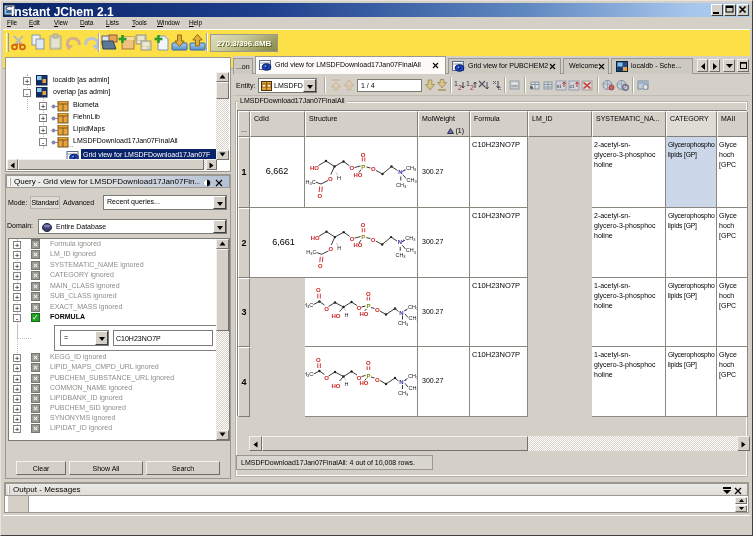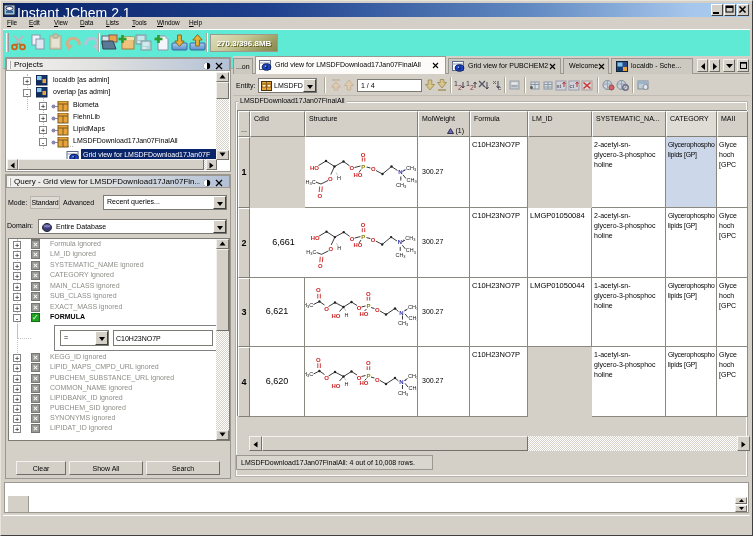--- a/index.html
+++ b/index.html
@@ -4,30 +4,30 @@
 <style>
 html,body{margin:0;padding:0;}
 body{width:753px;height:536px;position:relative;overflow:hidden;
   font-family:"Liberation Sans",sans-serif;background:#d4d0c8;font-size:7px;color:#000;}
 *{box-sizing:border-box;}
 .abs{position:absolute;}
 .white{background:#fff;}
 
 #titlebar{left:3px;top:3px;right:3px;height:14px;
  background:linear-gradient(90deg,#0a2468 0%,#1e3f8c 35%,#6088c0 70%,#a6c6ec 92%,#abcef1 100%);}
-#titlebar .txt{position:absolute;left:14px;top:2px;color:#fff;font-weight:normal;font-size:14px;}
+#titlebar .txt{position:absolute;left:8px;top:2px;color:#fff;font-weight:bold;font-size:12px;}
 .tbtn{position:absolute;top:1px;width:12px;height:12px;background:#d4d0c8;
  border-top:1px solid #fff;border-left:1px solid #fff;border-right:1px solid #404040;border-bottom:1px solid #404040;
  font-size:8px;text-align:center;line-height:10px;font-weight:bold;color:#000;}
 
 #menubar{left:3px;top:17px;right:3px;height:12px;background:#d4d0c8;font-size:6.5px;letter-spacing:-0.1px;}
 #menubar span{position:absolute;top:0px;}
 #menubar u{text-decoration:underline;}
 
-#toolbar{left:3px;top:29px;right:3px;height:40px;background:#5eead4;border-top:1px solid #fff;border-bottom:1px solid #aca899;}
+#toolbar{left:3px;top:29px;right:3px;height:40px;background:#fde047;border-top:1px solid #fff;border-bottom:1px solid #aca899;}
 .ticon{position:absolute;top:3px;width:19px;height:19px;}
 .tsep{position:absolute;top:3px;width:2px;height:19px;border-left:1px solid #aca899;border-right:1px solid #fff;}
 #membar{position:absolute;left:207px;top:4px;width:68px;height:18px;
  background:linear-gradient(150deg,#deddc0 0%,#c9c898 40%,#98985e 80%,#8a8a50 100%);
  border:1px solid #9c9a8c;color:#fff;font-weight:bold;font-size:8px;text-align:center;line-height:17px;text-shadow:1px 1px 0 #5c5c20;}
 
 .ptitle{position:absolute;height:13px;background:linear-gradient(90deg,#f2f1ef 0%,#e2e2e0 40%,#b3c1d6 100%);
  border:1px solid #9a9890;font-size:8px;line-height:12px;padding-left:7px;color:#000;}
 .ptitle .grip{position:absolute;left:2px;top:2px;width:2px;height:8px;background:#fff;border-right:1px solid #aaa;}
 .pbtn{position:absolute;top:2px;font-size:8px;line-height:9px;color:#000;}
@@ -164,29 +164,20 @@
     </svg>
   <svg class="ticon" style="left:185px" viewBox="0 0 19 19">
       <rect x="2" y="10" width="15" height="7" rx="1" fill="url(#bl)" stroke="#36699d"></rect>
       <path d="M9.5 1.5 L4.8 7 L7.6 7 L7.6 13 L11.4 13 L11.4 7 L14.2 7 Z" fill="#e8b03c" stroke="#8d6a14"></path>
     </svg>
   <div class="tsep" style="left:203px"></div>
   <div id="membar"><span style="position:relative;z-index:2">270.3/396.8MB</span></div>
 </div>
 
 <div id="projpanel" class="abs" style="left:5px;top:57px;width:226px;height:115px;background:#fff;border:1px solid #9a9890;">
-  <div class="ptitle" style="left:0;top:0;width:224px;"><span class="grip"></span>Projects
-    <svg class="pbtn" style="right:18px;top:3px" width="8" height="8">
-        <circle cx="4" cy="4" r="3.2" fill="#000"></circle>
-        <path d="M4 0.8 A3.2 3.2 0 0 0 4 7.2 Z" fill="#fff"></path>
-      </svg>
-    <svg class="pbtn" style="right:6px;top:3px" width="8" height="8">
-        <path d="M1 1 L7 7 M7 1 L1 7" stroke="#000" stroke-width="1.2"></path>
-      </svg>
-  </div>
   <div id="ptree" class="abs" style="left:1px;top:13px;width:210px;height:89px;overflow:hidden;background:#fff;font-size:7px;">
     <div class="abs" style="left:20px;top:3px;width:1px;height:36px;border-left:1px dotted #b5b5b5;"></div>
     <div class="abs" style="left:36px;top:16px;width:1px;height:62px;border-left:1px dotted #b5b5b5;"></div>
     <div class="abs" style="left:52px;top:75px;width:14px;height:1px;border-top:1px dotted #b5b5b5;"></div>
 
     <div class="ebox" style="left:16px;top:6px;">+</div>
     <svg class="abs" style="left:29px;top:4px" width="12" height="11">
         <rect x="0" y="0" width="11" height="10" fill="#16356e" stroke="#0a1e42"></rect>
         <rect x="1" y="1" width="4.5" height="4" fill="#8ec6e8"></rect>
         <rect x="6.5" y="4" width="3.5" height="4" fill="#e8a43c"></rect>
@@ -560,20 +551,21 @@
     <div class="hc" style="left:180px;top:0;width:52px;height:26px;padding:2px 0 0 3px;">MolWeight<br><span style="position:absolute;right:5px;top:14px;"><svg width="7" height="6" style="vertical-align:-1px">
             <path d="M3.5 0.5 L6.5 5.5 L0.5 5.5 Z" fill="#6a6ac8" stroke="#334"></path>
           </svg> (1)</span></div>
     <div class="hc" style="left:232px;top:0;width:58px;height:26px;padding:2px 0 0 3px;">Formula</div>
     <div class="hc" style="left:290px;top:0;width:64px;height:26px;padding:2px 0 0 3px;">LM_ID</div>
     <div class="hc" style="left:354px;top:0;width:74px;height:26px;padding:2px 0 0 3px;">SYSTEMATIC_NA...</div>
     <div class="hc" style="left:428px;top:0;width:51px;height:26px;padding:2px 0 0 3px;background:#dfdcd6;">CATEGORY</div>
     <div class="hc" style="left:479px;top:0;width:31px;height:26px;padding:2px 0 0 3px;">MAII</div>
 
     <div class="rn" style="left:0;top:26px;width:12px;height:71px;line-height:69px;">1</div>
+    <div class="dc" style="left:12px;top:26px;width:55px;height:71px;text-align:center;line-height:69px;font-size:9px;">6,662</div>
     <div class="dc" style="left:67px;top:26px;width:113px;height:71px;">
       <svg width="112" height="70" viewBox="0 0 112 70">
           <g id="strA">
         <g stroke="#222" stroke-width="0.9" fill="none">
           <path d="M13.5 28.5 L21 24 L29.5 29.5"></path>
           <path d="M29.5 29.5 L25.8 37.5"></path>
           <path d="M23 43.5 L16 47 L11 45.2"></path>
           <path d="M14.7 49.5 L14.2 55 M17.3 49.5 L16.8 55" stroke="#cc2222"></path>
           <path d="M29.5 29.5 L38.5 24.5 L44.5 28.8"></path>
           <path d="M49.5 30.5 L55.5 29"></path>
@@ -619,27 +611,25 @@
     <div class="dc" style="left:428px;top:26px;width:51px;height:71px;padding:3px 0 0 2px;background:#ccd7ea;font-size:6.8px;letter-spacing:-0.2px;">Glycerophospho<br>lipids [GP]</div>
     <div class="dc" style="left:479px;top:26px;width:31px;height:71px;padding:3px 0 0 2px;">Glyce<br>hoch<br>[GPC</div>
 
     <div class="rn" style="left:0;top:97px;width:12px;height:70px;line-height:68px;">2</div>
     <div class="dc" style="left:12px;top:97px;width:68px;height:70px;text-align:center;line-height:68px;font-size:9px;">6,661</div>
     <div class="dc" style="left:67px;top:97px;width:113px;height:70px;"><svg width="112" height="69" viewBox="0 0 112 70">
           <use href="#strA"></use>
         </svg></div>
     <div class="dc" style="left:180px;top:97px;width:52px;height:70px;line-height:68px;padding-left:4px;">300.27</div>
     <div class="dc" style="left:232px;top:97px;width:58px;height:70px;padding:3px 0 0 2px;font-size:7.5px;">C10H23NO7P</div>
-    <div class="dc" style="left:290px;top:97px;width:64px;height:70px;padding:3px 0 0 2px;font-size:7.5px;">LMGP01050084</div>
     <div class="dc" style="left:354px;top:97px;width:74px;height:70px;padding:3px 0 0 2px;">2-acetyl-sn-<br>glycero-3-phosphoc<br>holine</div>
     <div class="dc" style="left:428px;top:97px;width:51px;height:70px;padding:3px 0 0 2px;font-size:6.8px;letter-spacing:-0.2px;">Glycerophospho<br>lipids [GP]</div>
     <div class="dc" style="left:479px;top:97px;width:31px;height:70px;padding:3px 0 0 2px;">Glyce<br>hoch<br>[GPC</div>
 
     <div class="rn" style="left:0;top:167px;width:12px;height:69px;line-height:67px;">3</div>
-    <div class="dc" style="left:12px;top:167px;width:55px;height:69px;text-align:center;line-height:67px;font-size:9px;">6,621</div>
     <div class="dc" style="left:67px;top:167px;width:113px;height:69px;">
       <svg width="112" height="68" viewBox="0 0 112 68">
           <g id="strB">
         <g stroke="#222" stroke-width="0.9" fill="none">
           <path d="M12.8 20.5 L12.8 15.8 M15.3 20.5 L15.3 15.8" stroke="#cc2222"></path>
           <path d="M14.4 23.5 L8.5 26.5"></path>
           <path d="M14.4 23.5 L19.5 27"></path>
           <path d="M23.5 28.5 L30 24.5 L38.5 29"></path>
           <path d="M38.5 29 L34.5 33.5"></path>
           <path d="M38.5 29 L40.8 33" stroke="#999" stroke-width="0.6"></path>
@@ -676,27 +666,25 @@
             <text x="103" y="30.5">CH<tspan font-size="4" dy="1.3">3</tspan></text>
             <text x="103.5" y="42">CH<tspan font-size="4" dy="1.3">3</tspan></text>
             <text x="93" y="47">CH<tspan font-size="4" dy="1.3">3</tspan></text>
           </g>
         </g>
         </g>
       </svg>
     </div>
     <div class="dc" style="left:180px;top:167px;width:52px;height:69px;line-height:67px;padding-left:4px;">300.27</div>
     <div class="dc" style="left:232px;top:167px;width:58px;height:69px;padding:3px 0 0 2px;font-size:7.5px;">C10H23NO7P</div>
-    <div class="dc" style="left:290px;top:167px;width:64px;height:69px;padding:3px 0 0 2px;font-size:7.5px;">LMGP01050044</div>
     <div class="dc" style="left:354px;top:167px;width:74px;height:69px;padding:3px 0 0 2px;">1-acetyl-sn-<br>glycero-3-phosphoc<br>holine</div>
     <div class="dc" style="left:428px;top:167px;width:51px;height:69px;padding:3px 0 0 2px;font-size:6.8px;letter-spacing:-0.2px;">Glycerophospho<br>lipids [GP]</div>
     <div class="dc" style="left:479px;top:167px;width:31px;height:69px;padding:3px 0 0 2px;">Glyce<br>hoch<br>[GPC</div>
 
     <div class="rn" style="left:0;top:236px;width:12px;height:70px;line-height:68px;">4</div>
-    <div class="dc" style="left:12px;top:236px;width:55px;height:70px;text-align:center;line-height:68px;font-size:9px;">6,620</div>
     <div class="dc" style="left:67px;top:236px;width:113px;height:70px;"><svg width="112" height="69" viewBox="0 0 112 68">
           <use href="#strB"></use>
         </svg></div>
     <div class="dc" style="left:180px;top:236px;width:52px;height:70px;line-height:68px;padding-left:4px;">300.27</div>
     <div class="dc" style="left:232px;top:236px;width:58px;height:70px;padding:3px 0 0 2px;font-size:7.5px;">C10H23NO7P</div>
     <div class="dc" style="left:354px;top:236px;width:74px;height:70px;padding:3px 0 0 2px;">1-acetyl-sn-<br>glycero-3-phosphoc<br>holine</div>
     <div class="dc" style="left:428px;top:236px;width:51px;height:70px;padding:3px 0 0 2px;font-size:6.8px;letter-spacing:-0.2px;">Glycerophospho<br>lipids [GP]</div>
     <div class="dc" style="left:479px;top:236px;width:31px;height:70px;padding:3px 0 0 2px;">Glyce<br>hoch<br>[GPC</div>
   </div>
 
@@ -711,20 +699,29 @@
         <svg width="5" height="7" class="arr" style="margin-top:4px">
           <path d="M4.5 3.5 L0.5 0.5 L0.5 6.5 Z" fill="#000"></path>
         </svg>
       </div>
   </div>
 
   <div class="abs" style="left:3px;top:399px;width:197px;height:15px;background:#d9d6cf;border:1px solid #9a9890;font-size:7px;line-height:13px;padding-left:4px;white-space:nowrap;">LMSDFDownload17Jan07FinalAll: 4 out of 10,008 rows.</div>
 </div>
 
 <div id="output" class="abs" style="left:4px;top:482px;width:745px;height:31px;border:1px solid #9a9890;background:#fff;">
+  <div class="ptitle" style="left:0;top:0;width:743px;background:linear-gradient(180deg,#eceae6 0%,#dedcd6 100%);"><span class="grip"></span>Output - Messages
+    <svg class="pbtn" style="right:16px;top:3px" width="8" height="7">
+        <rect x="0" y="0" width="8" height="2" fill="#000"></rect>
+        <path d="M0 3 H8 L4 7 Z" fill="#000"></path>
+      </svg>
+    <svg class="pbtn" style="right:5px;top:3px" width="8" height="8">
+        <path d="M1 1 L7 7 M7 1 L1 7" stroke="#000" stroke-width="1.2"></path>
+      </svg>
+  </div>
   <div class="abs" style="left:3px;top:13px;width:21px;height:16px;background:#d4d0c8;border-right:1px solid #9a9890;"></div>
   <div class="sbtn" style="right:1px;top:14px;width:12px;height:7px;">
       <svg width="7" height="5" class="arr">
         <path d="M3.5 1 L6 4 L1 4 Z" fill="#000"></path>
       </svg>
     </div>
   <div class="sbtn" style="right:1px;top:22px;width:12px;height:7px;">
       <svg width="7" height="5" class="arr">
         <path d="M3.5 4 L6 1 L1 1 Z" fill="#000"></path>
       </svg>

